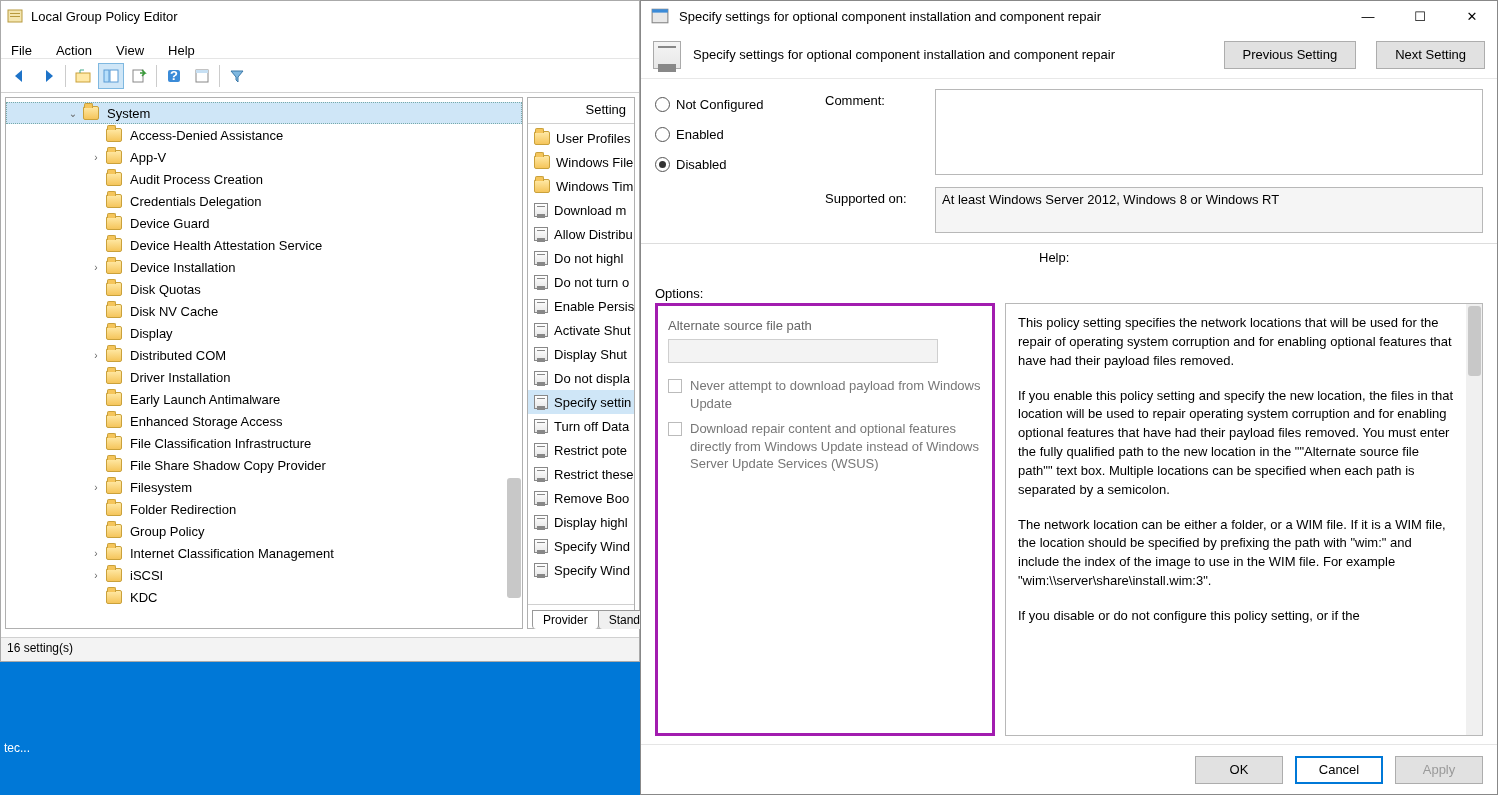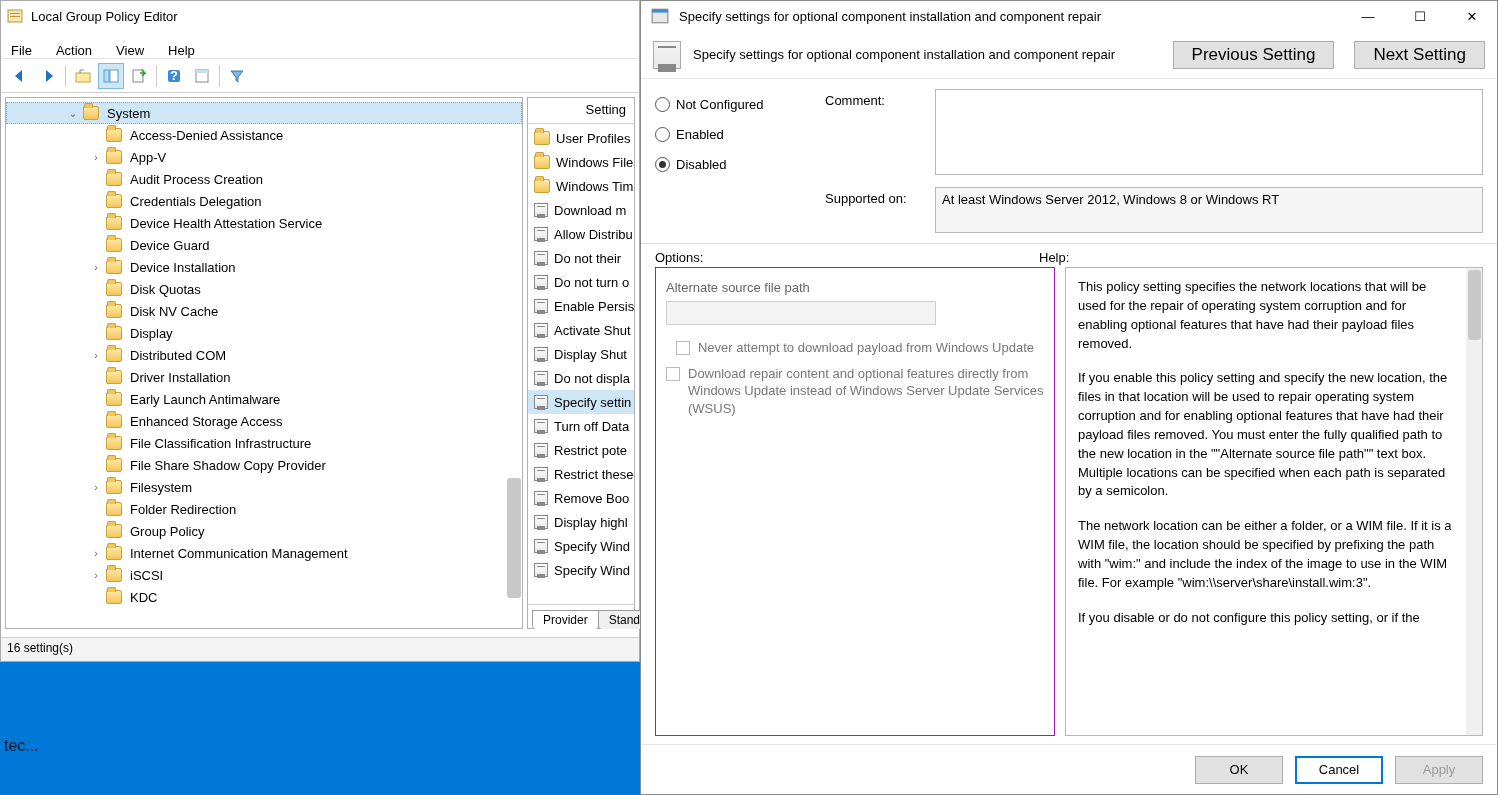--- a/index.html
+++ b/index.html
@@ -43,47 +43,47 @@
 
 
 .dialog { position:absolute; left:640px; top:0; width:858px; height:795px; background:#fff; border:1px solid #888; display:flex; flex-direction:column;}
 .dlg-title { height:30px; display:flex; align-items:center; padding:0 10px; gap:10px;}
 .dlg-title .wbtns { margin-left:auto; display:flex; gap:22px; font-family:"Segoe MDL2 Assets","Segoe UI Symbol"; font-size:12px;}
 .dlg-title .wbtn{ width:30px; text-align:center;}
 
 .dlg-hdr { height:48px; display:flex; align-items:center; gap:12px; padding:0 12px; border-bottom:1px solid #e8e8e8;}
 .dlg-hdr .ic{ width:28px; height:28px; border:1px solid #aaa; background:linear-gradient(#f5f5f5,#e8e8e8); position:relative;}
 .dlg-hdr .ic::after{content:"";position:absolute;inset:4px;border-top:2px solid #888;box-shadow:0 4px 0 #888,0 8px 0 #888;}
-.navbtn { height:28px; padding:0 18px; border:1px solid #adadad; background:#e1e1e1; font-size:17px;}
+.navbtn { height:28px; padding:0 18px; border:1px solid #adadad; background:#e1e1e1; font-size:13px;}
 
 .dlg-top { padding:10px 14px; display:grid; grid-template-columns: 160px 100px 1fr; gap:8px 10px; align-items:start; border-bottom:1px solid #ddd;}
 .radio-row{ display:flex; align-items:center; gap:6px; height:30px;}
 .radio-dot{ width:15px; height:15px; border:1px solid #555; border-radius:50%; display:flex; align-items:center; justify-content:center;}
 .radio-dot.sel::after{content:"";width:7px;height:7px;background:#333;border-radius:50%;}
 textarea.comment { width:100%; height:86px; border:1px solid #b8b8b8; resize:none; font-size:13px; padding:4px;}
 .supported-box{ width:100%; height:46px; border:1px solid #b8b8b8; background:#f5f5f5; padding:4px 6px; font-size:13px;}
 
 .dlg-labels{ display:flex; padding:6px 14px 2px;}
-.dlg-labels .l1{ width:384px;}
+.dlg-labels .l1{ width:384px;margin-top:36px;}
 .dlg-body { flex:1; display:flex; gap:10px; padding:0 14px 8px;}
-.options-box{ width:400px; border:1px solid #a21caf; padding:12px 10px; font-size:13px; color:#777;}
+.options-box{ width:340px; border:3px solid #a21caf; padding:12px 10px; font-size:13px; color:#777;}
 .options-box .field{ width:270px; height:24px; border:1px solid #cfcfcf; background:#f3f3f3; margin:6px 0 14px;}
 .options-box label.ck{ display:flex; gap:8px; margin:8px 0; line-height:1.35;justify-content:center;}
 .ckbox{ width:14px; height:14px; border:1px solid #bbb; flex-shrink:0; margin-top:2px;}
 .help-box{ flex:1; border:1px solid #b8b8b8; padding:10px 12px; font-size:13px; line-height:1.45; overflow:auto; position:relative;}
 .help-box p{ margin-bottom:16px;}
 .help-scroll{ position:absolute; right:0; top:0; bottom:0; width:16px; background:#f0f0f0;}
 .help-thumb{ position:absolute; right:1px; top:2px; width:13px; height:70px; background:#c8c8c8; border-radius:3px;}
 
 .dlg-ftr{ height:50px; display:flex; align-items:center; justify-content:flex-end; gap:12px; padding:0 14px; border-top:1px solid #e5e5e5;}
 .dlg-ftr button{ width:88px; height:28px; border:1px solid #adadad; background:#e1e1e1; font-size:13px;}
 .dlg-ftr button.default{ border:2px solid #0078d7; background:#fff;}
 .dlg-ftr button:disabled{ color:#9a9a9a;}
 
-.taskbar-item{ position:absolute; left:0; bottom:38px; color:#0f172a; font-size:16px; padding:2px 4px;}
+.taskbar-item{ position:absolute; left:0; bottom:38px; color:#ffffff; font-size:12px; padding:2px 4px;}
 
 
 .svgico{width:18px;height:18px;}
 </style>
 </head>
 <body>
 
 <div class="gpedit-window">
   <div class="titlebar">
     <svg class="ico" viewBox="0 0 16 16">
@@ -180,30 +180,30 @@
           <div class="tree-row">
             <span class="tree-indent" style="width:80px"></span>
             <span class="chev"></span>
             <span class="folder-ico"></span>
             <span style="padding:0 4px">Credentials Delegation</span>
           </div>
           <div class="tree-row">
             <span class="tree-indent" style="width:80px"></span>
             <span class="chev"></span>
             <span class="folder-ico"></span>
+            <span style="padding:0 4px">Device Guard</span>
+          </div>
+          <div class="tree-row">
+            <span class="tree-indent" style="width:80px"></span>
+            <span class="chev"></span>
+            <span class="folder-ico"></span>
             <span style="padding:0 4px">Device Health Attestation Service</span>
           </div>
           <div class="tree-row">
             <span class="tree-indent" style="width:80px"></span>
-            <span class="chev"></span>
-            <span class="folder-ico"></span>
-            <span style="padding:0 4px">Device Guard</span>
-          </div>
-          <div class="tree-row">
-            <span class="tree-indent" style="width:80px"></span>
             <span class="chev">›</span>
             <span class="folder-ico"></span>
             <span style="padding:0 4px">Device Installation</span>
           </div>
           <div class="tree-row">
             <span class="tree-indent" style="width:80px"></span>
             <span class="chev"></span>
             <span class="folder-ico"></span>
             <span style="padding:0 4px">Disk Quotas</span>
           </div>
@@ -270,21 +270,21 @@
           <div class="tree-row">
             <span class="tree-indent" style="width:80px"></span>
             <span class="chev"></span>
             <span class="folder-ico"></span>
             <span style="padding:0 4px">Group Policy</span>
           </div>
           <div class="tree-row">
             <span class="tree-indent" style="width:80px"></span>
             <span class="chev">›</span>
             <span class="folder-ico"></span>
-            <span style="padding:0 4px">Internet Communication Management</span>
+            <span style="padding:0 4px">Internet Classification Management</span>
           </div>
           <div class="tree-row">
             <span class="tree-indent" style="width:80px"></span>
             <span class="chev">›</span>
             <span class="folder-ico"></span>
             <span style="padding:0 4px">iSCSI</span>
           </div>
           <div class="tree-row">
             <span class="tree-indent" style="width:80px"></span>
             <span class="chev"></span>
@@ -312,21 +312,21 @@
           <div class="list-row">
             <span class="setting-ico"></span>
             <span>Download m</span>
           </div>
           <div class="list-row">
             <span class="setting-ico"></span>
             <span>Allow Distribu</span>
           </div>
           <div class="list-row">
             <span class="setting-ico"></span>
-            <span>Do not their</span>
+            <span>Do not highl</span>
           </div>
           <div class="list-row">
             <span class="setting-ico"></span>
             <span>Do not turn o</span>
           </div>
           <div class="list-row">
             <span class="setting-ico"></span>
             <span>Enable Persis</span>
           </div>
           <div class="list-row">

